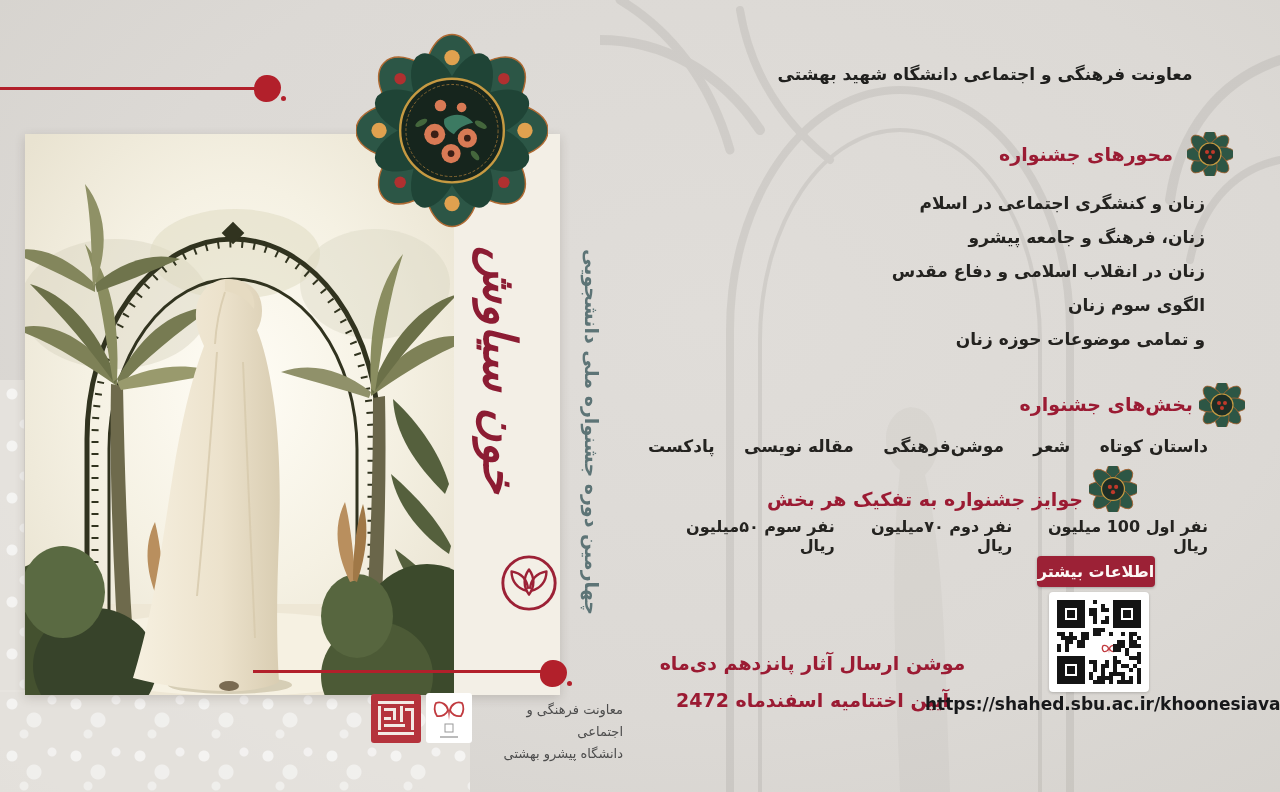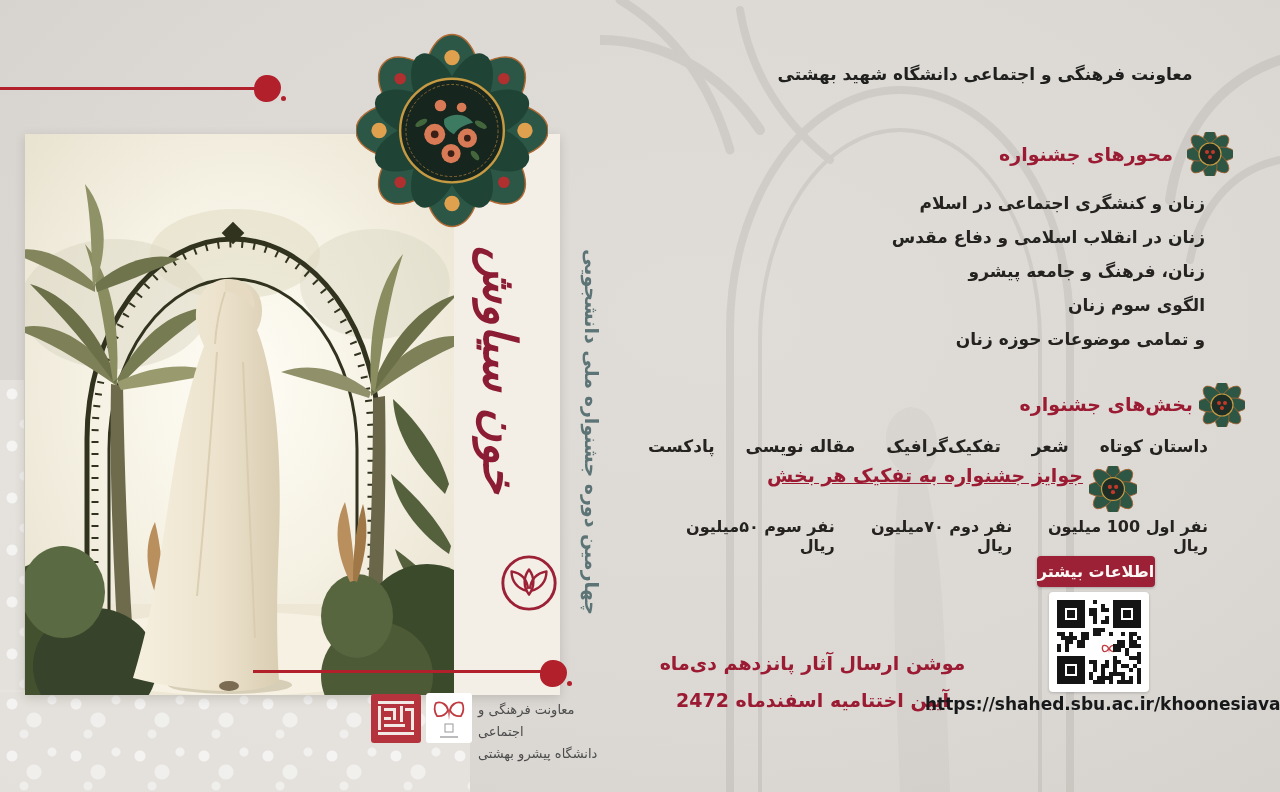--- a/index.html
+++ b/index.html
@@ -21,21 +21,21 @@
   .subtitle-v{color:#5d7476; font-size:19px; font-weight:bold;}
   .org{color:#20201e; font-size:17px; font-weight:bold; text-align:center; line-height:35px;}
   .sec-h{color:#9b1b33; font-size:19px; font-weight:bold; white-space:nowrap;}
   .theme-list{color:#242320; font-size:17px; line-height:34px; text-align:right; font-weight:600;}
   .row-flex{display:flex; justify-content:space-between; direction:rtl; color:#242320; font-weight:600;}
   .btn-info{background:#9c2136; color:#fdf8f5; font-size:16px; font-weight:bold;
     border-radius:4px; display:flex; align-items:center; justify-content:center; cursor:pointer;
     box-shadow:0 1px 3px rgba(0,0,0,.25);}
   .deadline{color:#9b1b33; font-size:19px; font-weight:bold; text-align:center; line-height:37px;}
   .url{color:#17181a; font-size:17px; font-weight:bold; text-align:center; direction:ltr; cursor:pointer;}
-  .footer-txt{color:#4c4c4c; font-size:13px; text-align:left; line-height:22px;}
+  .footer-txt{color:#4c4c4c; font-size:13px; text-align:right; line-height:22px;}
   .lace{
     background-color:#e9e6e1;
     background-image:
       radial-gradient(circle at 12px 14px, rgba(255,255,255,.95) 5px, rgba(255,255,255,0) 6px),
       radial-gradient(circle at 34px 30px, rgba(255,255,255,.75) 7px, rgba(255,255,255,0) 8px),
       radial-gradient(circle at 52px 10px, rgba(255,255,255,.85) 4px, rgba(255,255,255,0) 5px),
       radial-gradient(circle at 24px 44px, rgba(255,255,255,.7) 4px, rgba(255,255,255,0) 5px);
     background-size:64px 52px; opacity:.75;
   }
   .qr-box{background:#fff; border-radius:4px; box-shadow:0 1px 3px rgba(0,0,0,.2);}
@@ -310,36 +310,36 @@
       <circle r="11" fill="#1d2e26" stroke="#c49a42" stroke-width="1.2"></circle>
       <circle cx="-3" cy="-2" r="2" fill="#c0392b"></circle>
         <circle cx="3" cy="-2" r="2" fill="#c0392b"></circle>
         <circle cy="3" r="2" fill="#c0392b"></circle>
     </g>
   </svg>
 
   <div class="abs sec-h rtl" style="right:107px; top:143px;">محورهای جشنواره</div>
   <div class="abs theme-list rtl" style="right:75px; top:186px; width:420px;">
     <div>زنان و کنشگری اجتماعی در اسلام</div>
+    <div>زنان، فرهنگ و جامعه پیشرو</div>
     <div>زنان در انقلاب اسلامی و دفاع مقدس</div>
-    <div>زنان، فرهنگ و جامعه پیشرو</div>
     <div>الگوی سوم زنان</div>
     <div>و تمامی موضوعات حوزه زنان</div>
   </div>
 
   <div class="abs sec-h rtl" style="right:87px; top:393px;">بخش‌های جشنواره</div>
   <div class="abs row-flex" style="left:648px; top:436px; width:560px; font-size:17px;">
     <span>داستان کوتاه</span>
     <span>شعر</span>
-    <span>تفکیک‌گرافیک</span>
+    <span>موشن‌فرهنگی</span>
     <span>مقاله نویسی</span>
     <span>پادکست</span>
   </div>
 
-  <div class="abs sec-h rtl" style="right:197px; top:464px;text-decoration:underline;">جوایز جشنواره به تفکیک هر بخش</div>
+  <div class="abs sec-h rtl" style="right:197px; top:488px;">جوایز جشنواره به تفکیک هر بخش</div>
   <div class="abs row-flex" style="left:650px; top:517px; width:558px; font-size:16px;">
     <span>نفر اول 100 میلیون ریال</span>
     <span>نفر دوم ۷۰میلیون ریال</span>
     <span>نفر سوم ۵۰میلیون ریال</span>
   </div>
 
   <div class="abs btn-info rtl" style="left:1037px; top:556px; width:118px; height:31px;">اطلاعات بیشتر</div>
 
   <div class="abs qr-box" style="left:1049px; top:592px; width:100px; height:100px;">
     <div class="qr-grid">

